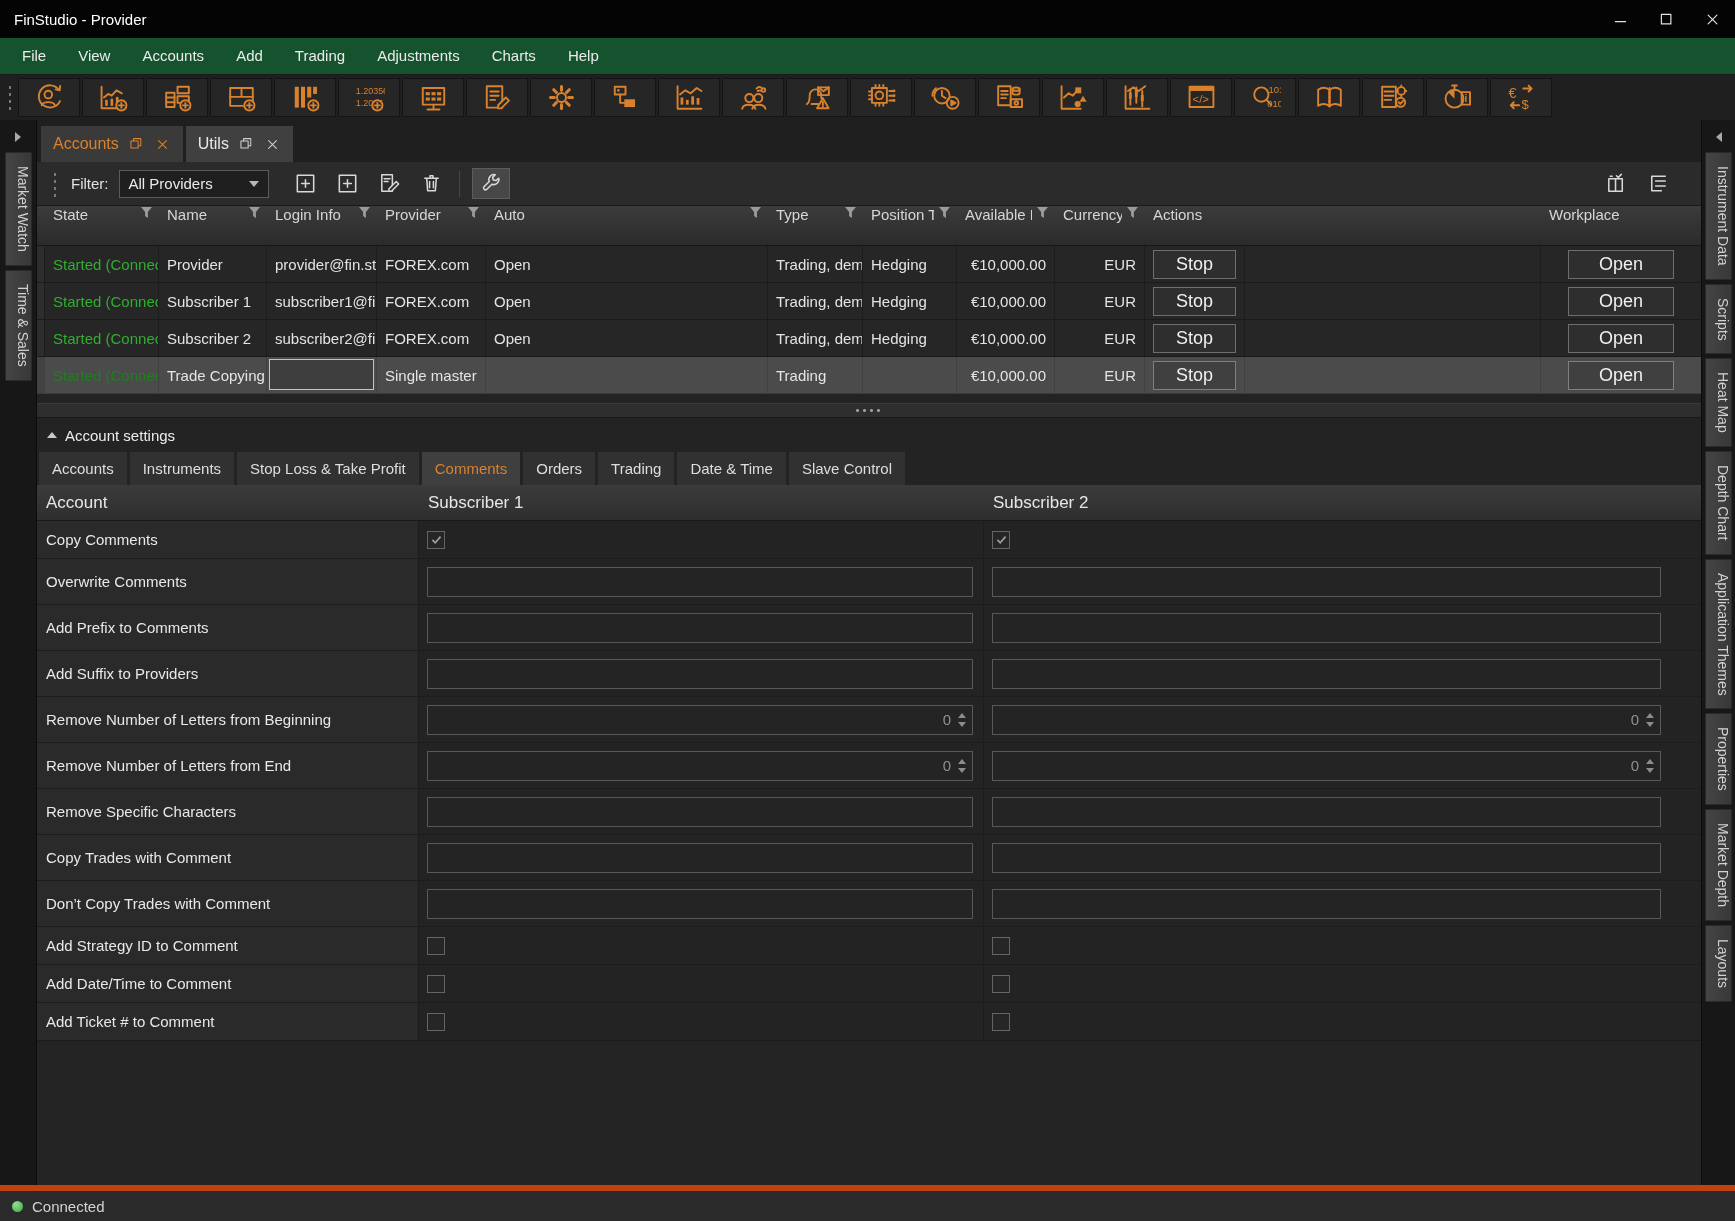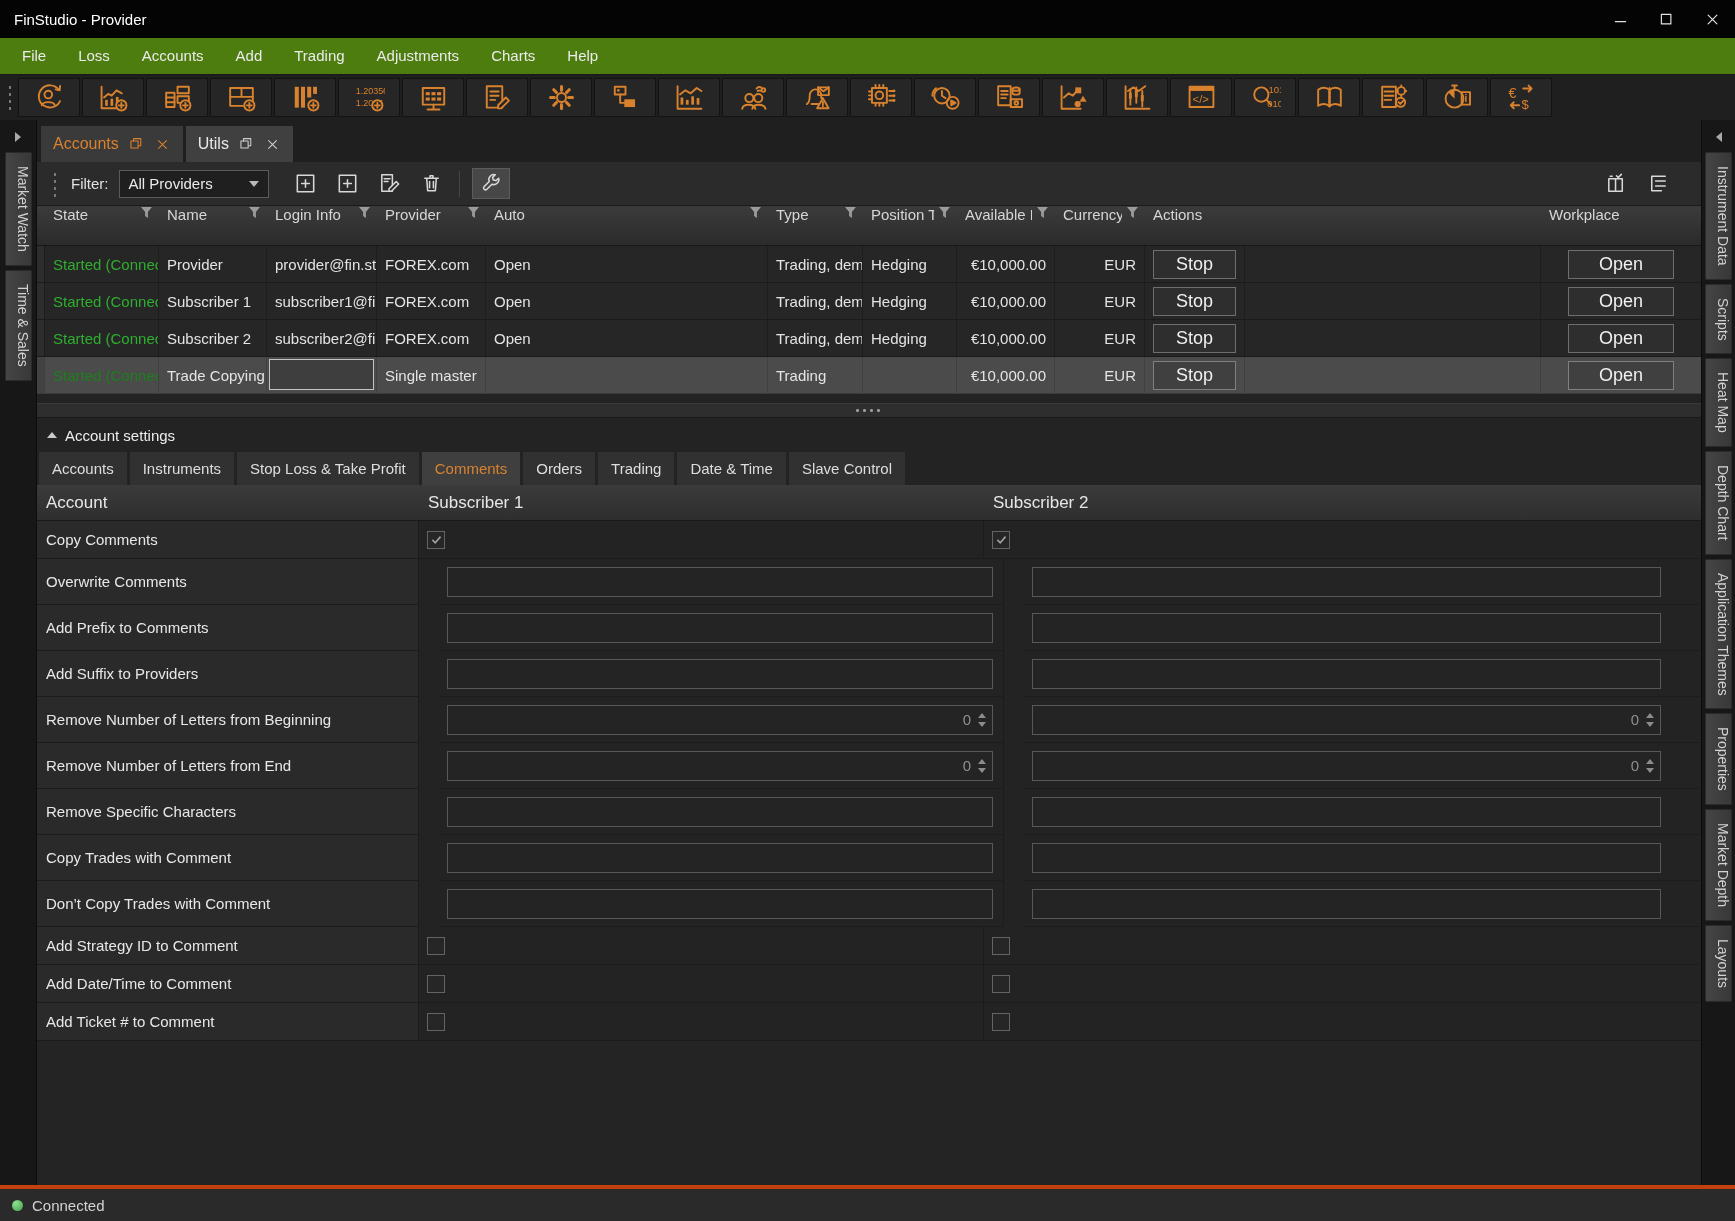--- a/index.html
+++ b/index.html
@@ -7,21 +7,21 @@
   body { font-family:"Liberation Sans", sans-serif; }
   .window { position:relative; width:1735px; height:1221px; background:#1c1c1c; display:flex; flex-direction:column; overflow:hidden; color:#e6e6e6; }
 
   
   .titlebar { height:38px; background:#040404; display:flex; align-items:center; flex:none; }
   .title { font-size:15px; color:#ffffff; padding-left:14px; flex:1; }
   .win-btn { width:46px; height:38px; display:flex; align-items:center; justify-content:center; }
   .win-btn svg { width:19px; height:19px; }
 
   
-  .menubar { height:37px; background:#4d7c0f; display:flex; align-items:center; padding-left:6px; flex:none; border-bottom:1px solid #1a1a1a; }
+  .menubar { height:37px; background:#14532d; display:flex; align-items:center; padding-left:6px; flex:none; border-bottom:1px solid #1a1a1a; }
   .menu-item { font-size:15px; color:#ebebeb; padding:0 16px; line-height:36px; }
 
   
   .toolbar { height:45px; background:#1f1f1f; display:flex; align-items:center; padding:0 2px; flex:none; overflow:hidden; }
   .grip { width:6px; height:28px; margin:0 5px; background-image:radial-gradient(circle,#7d7d7d 1.1px,transparent 1.4px); background-size:6px 7px; background-position:center top; flex:none; }
   .tb-btn { width:62px; height:39px; background:#262626; border:1px solid #131313; margin-right:2px; display:flex; align-items:center; justify-content:center; flex:none; }
   .tb-btn svg { width:31px; height:31px; }
 
   
   .main { flex:1; display:flex; min-height:0; background:#161616; }
@@ -86,34 +86,34 @@
   .stab.active { background:#3f3f3f; color:var(--accent); }
 
   .settings-grid { flex:1; min-height:0; background:#232323; display:flex; flex-direction:column; overflow:hidden; }
   .sgrow { display:grid; grid-template-columns:382px 565px 1fr; flex:none; }
   .sghead { height:36px; background:linear-gradient(#3b3b3b,#2e2e2e); border-bottom:1px solid #191919; }
   .sgh { display:flex; align-items:center; font-size:17px; color:#e6e6e6; padding-left:9px; }
   .sgcell { display:flex; align-items:center; border-bottom:1px solid #1c1c1c; border-right:1px solid #1c1c1c; overflow:hidden; }
   .sgcell.last { border-right:none; }
   .sglabel { background:#2a2a2a; font-size:15px; color:#e8e8e8; padding-left:9px; white-space:nowrap; }
   .row-check { height:38px; }
-  .row-input { height:46px;gap:20px; }
+  .row-input { height:46px; }
   .checkbox { width:18px; height:18px; border:1px solid #646464; background:#262626; margin-left:8px; display:flex; align-items:center; justify-content:center; }
   .checkbox svg { width:13px; height:13px; }
   .tinput { height:30px; background:#242424; border:1px solid #585858; flex:1; margin:8px 10px 8px 8px; display:flex; align-items:center; }
   .sgcell.last .tinput { margin-right:40px; }
   .tinput.num { justify-content:flex-end; padding-right:4px; gap:7px; }
   .numval { color:#8f8f8f; font-size:15px; }
   .spinner { display:flex; flex-direction:column; gap:4px; padding-right:2px; }
   .spin-up { width:0; height:0; border-left:4px solid transparent; border-right:4px solid transparent; border-bottom:5px solid #8c8c8c; }
   .spin-down { width:0; height:0; border-left:4px solid transparent; border-right:4px solid transparent; border-top:5px solid #8c8c8c; }
   .sg-filler { flex:1; background:#242424; }
 
   
-  .statusbar { height:36px; background:#2a2a2a; border-top:4px solid #c2410c; display:flex; align-items:center; padding-left:12px; gap:9px; flex:none; }
+  .statusbar { height:36px; background:#2a2a2a; border-top:6px solid #c2410c; display:flex; align-items:center; padding-left:12px; gap:9px; flex:none; }
   .status-dot { width:11px; height:11px; border-radius:50%; background:radial-gradient(circle at 35% 30%, #8fe08f, var(--status-dot)); }
   .status-text { font-size:15px; color:#d2d2d2; }
 </style>
 </head>
 <body>
 
 <div class="window">
 
   <div class="titlebar">
     <div class="title">FinStudio - Provider</div>
@@ -137,21 +137,21 @@
             <g fill="none" stroke="#e2e2e2" stroke-width="1.6" stroke-linecap="round" stroke-linejoin="round" font-family="Liberation Sans, sans-serif">
               <path d="M7 7l12 12M19 7L7 19"></path>
             </g>
           </svg>
         </div>
       </div>
   </div>
 
   <div class="menubar">
       <div class="menu-item">File</div>
-      <div class="menu-item">Loss</div>
+      <div class="menu-item">View</div>
       <div class="menu-item">Accounts</div>
       <div class="menu-item">Add</div>
       <div class="menu-item">Trading</div>
       <div class="menu-item">Adjustments</div>
       <div class="menu-item">Charts</div>
       <div class="menu-item">Help</div>
     </div>
 
   <div class="toolbar">
     <div class="grip"></div>

